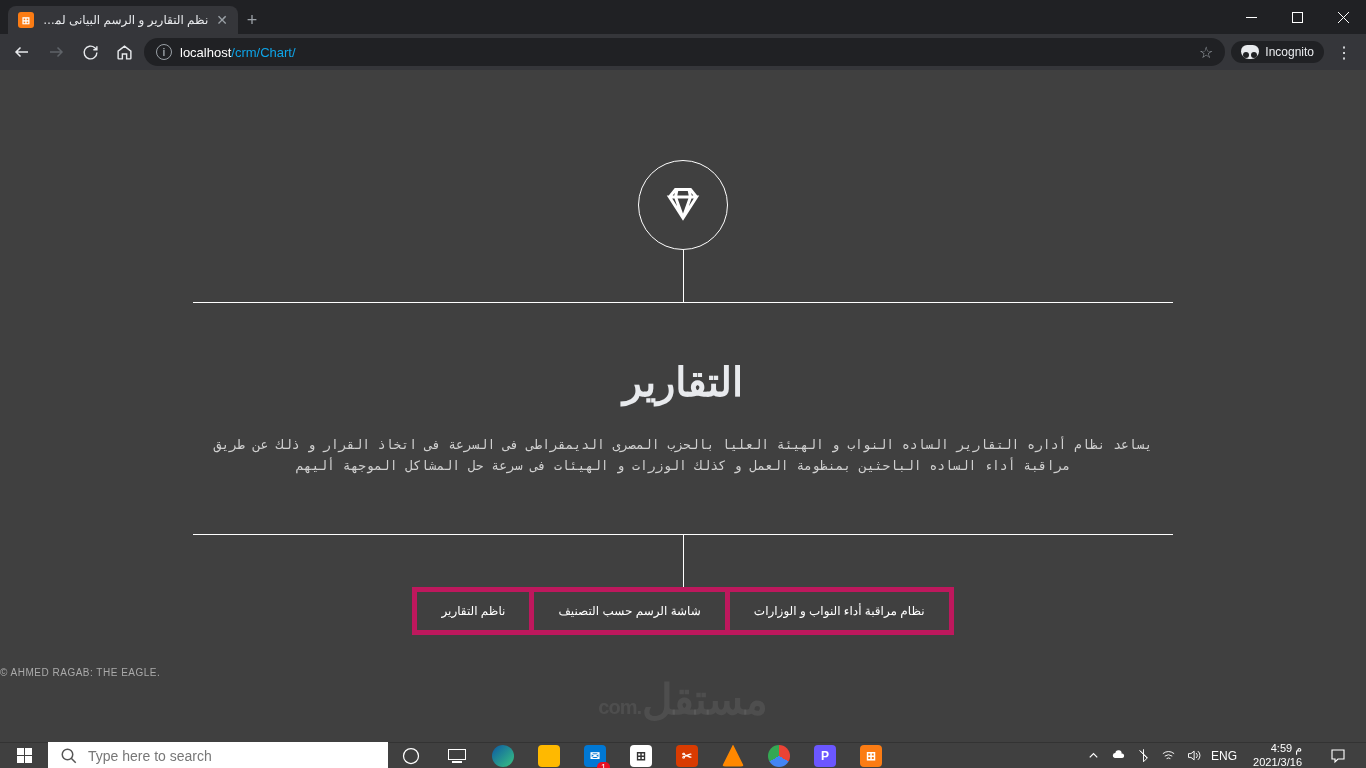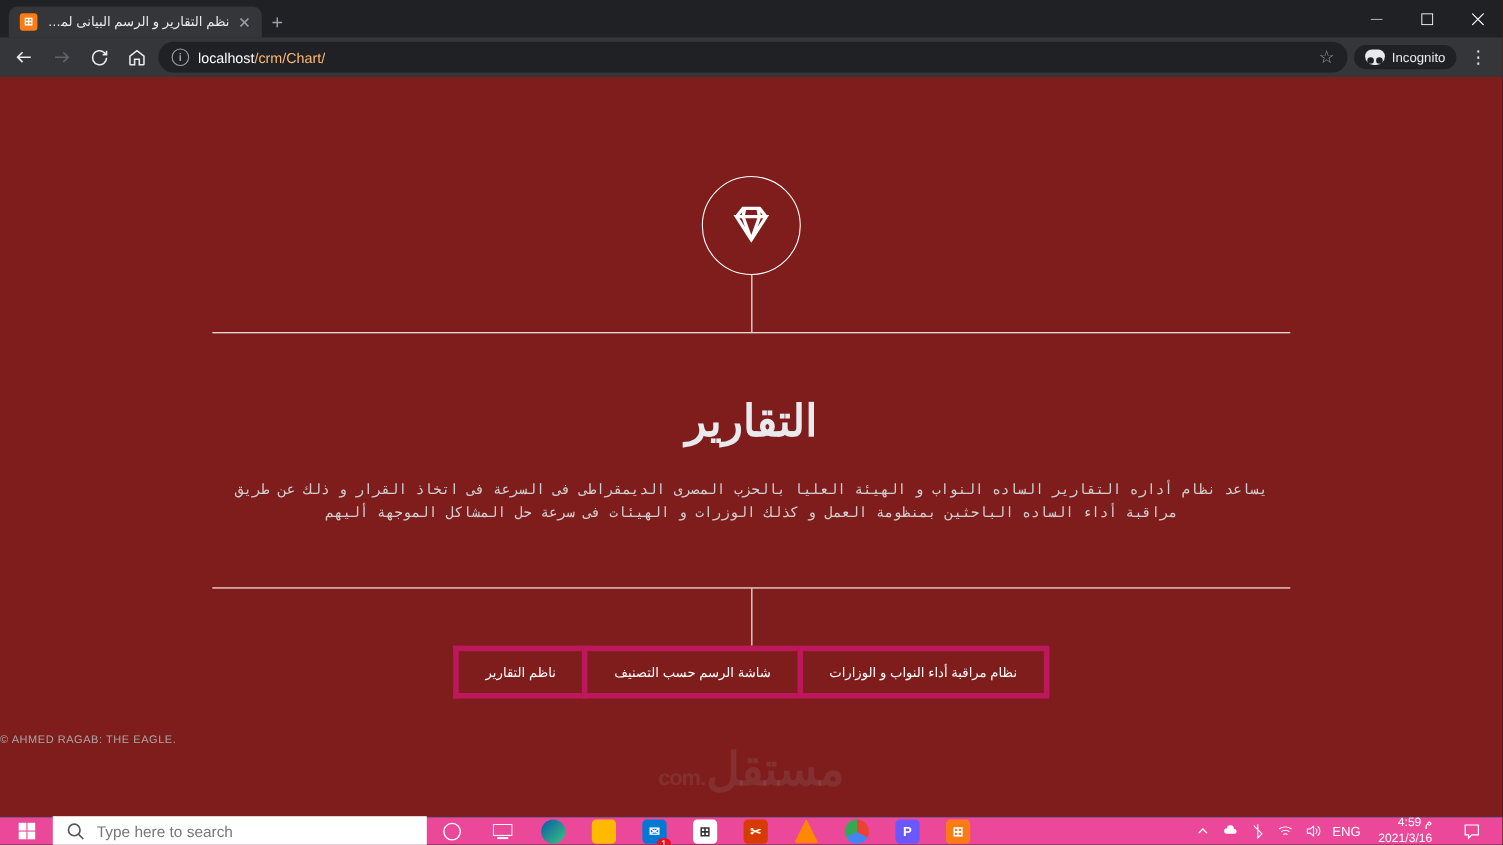--- a/index.html
+++ b/index.html
@@ -107,21 +107,21 @@
   border-radius: 50%;
   display: flex;
   align-items: center;
   justify-content: center;
   font-size: 10px;
   color: #9aa0a6;
   font-weight: bold;
 }
 .url-text { color: #e8eaed; }
 .url-text .host { color: #fff; }
-.url-text .path { color: #fdba74; }
+.url-text .path { color: #0ea5e9; }
 .url-star { margin-left: auto; color: #9aa0a6; font-size: 16px; cursor: pointer; }
 .incognito-chip {
   display: flex;
   align-items: center;
   gap: 6px;
   background: #202124;
   padding: 4px 10px;
   border-radius: 14px;
   font-size: 12px;
   color: #e8eaed;
@@ -150,21 +150,21 @@
   align-items: center;
   justify-content: center;
   color: #e8eaed;
   font-size: 16px;
   cursor: pointer;
 }
 
 
 .page {
   flex: 1;
-  background: #7f1d1d;
+  background: #404040;
   position: relative;
   overflow: hidden;
 }
 .content-wrap {
   width: 980px;
   margin: 0 auto;
   padding-top: 90px;
   text-align: center;
   position: relative;
 }
@@ -240,21 +240,21 @@
   color: rgba(160,160,160,0.15);
   direction: rtl;
   letter-spacing: -1px;
   pointer-events: none;
 }
 .watermark .ext { font-size: 20px; direction: ltr; }
 
 
 .taskbar {
   height: 26px;
-  background: #ec4899;
+  background: #404040;
   display: flex;
   align-items: center;
   border-top: 1px solid #333;
 }
 .start-btn {
   width: 48px;
   height: 40px;
   display: flex;
   align-items: center;
   justify-content: center;

